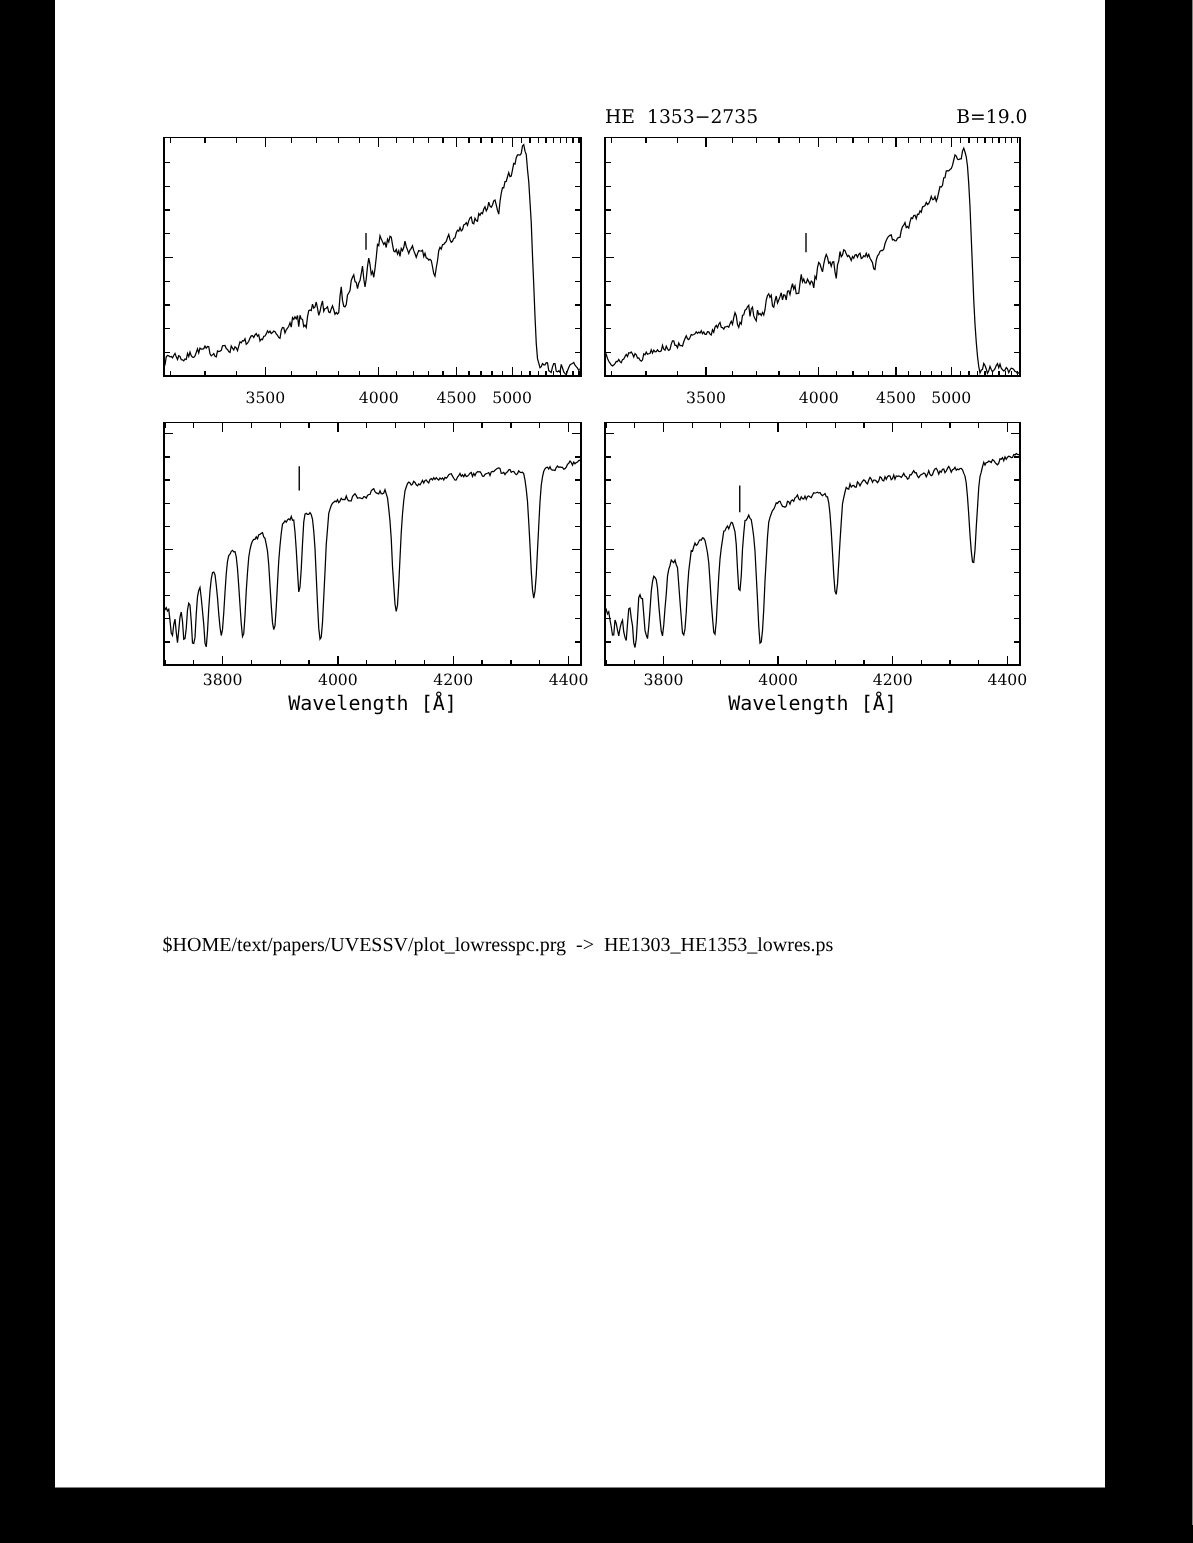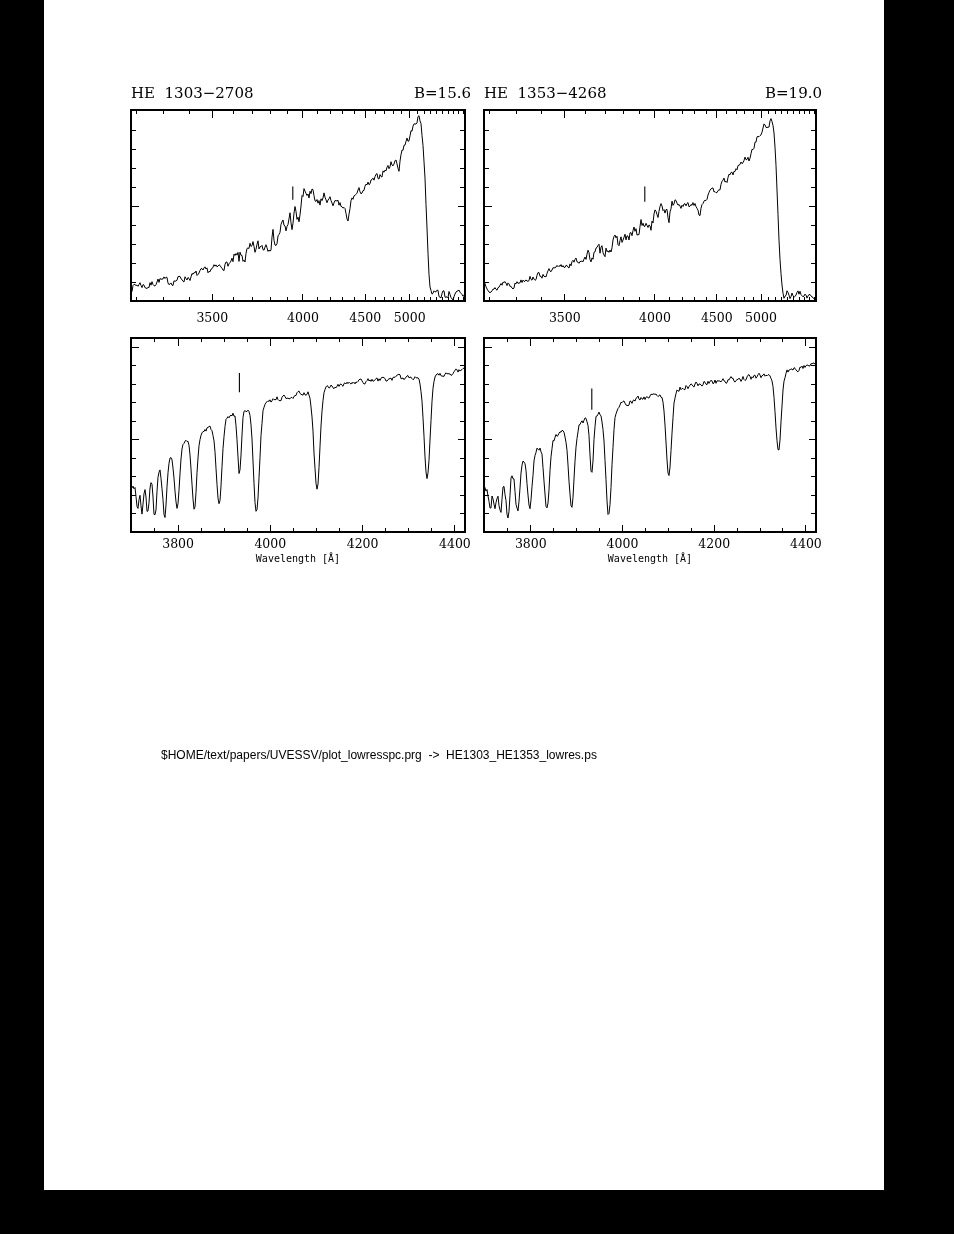--- a/index.html
+++ b/index.html
@@ -4,37 +4,33 @@
 <style>
   html,body{margin:0;padding:0;}
   body{width:954px;height:1234px;background:#000;position:relative;overflow:hidden;
        font-family:"DejaVu Serif", serif;}
   .page{position:absolute;left:44px;top:0;width:840px;height:1190px;background:#ffffff;}
   .figure-svg{position:absolute;left:0;top:0;}
   .ptitle{position:absolute;display:flex;justify-content:space-between;
           font-size:15px;color:#000;white-space:pre;line-height:16px;}
   .ptitle span{white-space:pre;}
   .xlabel{position:absolute;text-align:center;color:#000;
-          font-family:"DejaVu Sans Mono", monospace;font-size:10px;white-space:pre;}
+          font-family:"DejaVu Sans Mono", monospace;font-size:16px;white-space:pre;}
   .footer{position:absolute;left:86px;top:748px;color:#000;
-          font-family:Liberation Sans, sans-serif;font-size:12px;white-space:pre;margin-left:31px;}
+          font-family:Liberation Serif, serif;font-size:16px;white-space:pre;}
   text.ticktext{font-family:"DejaVu Serif", serif;font-size:12.5px;fill:#000;}
 </style>
 </head>
 <body>
 
 <div class="page">
 
-  <div class="ptitle" style="left:87px;top:85px;width:340px;">
-    <span>HE  1303−2708</span>
-    <span>B=15.6</span>
-  </div>
 
   <div class="ptitle" style="left:440px;top:85px;width:338px;">
-    <span>HE  1353−4268</span>
+    <span>HE  1353−2735</span>
     <span>B=19.0</span>
   </div>
 
   <svg id="figure-svg" class="figure-svg" width="840" height="1190" viewBox="0 0 840 1190">
       <rect x="87" y="110" width="334" height="191" fill="none" stroke="#000" stroke-width="1.3" shape-rendering="crispEdges"></rect>
       <line x1="92.25489902559328" y1="301" x2="92.25489902559328" y2="297" stroke="#000" stroke-width="1" shape-rendering="crispEdges"></line>
       <line x1="92.25489902559328" y1="110" x2="92.25489902559328" y2="114" stroke="#000" stroke-width="1" shape-rendering="crispEdges"></line>
       <line x1="119.90017297391145" y1="301" x2="119.90017297391145" y2="297" stroke="#000" stroke-width="1" shape-rendering="crispEdges"></line>
       <line x1="119.90017297391145" y1="110" x2="119.90017297391145" y2="114" stroke="#000" stroke-width="1" shape-rendering="crispEdges"></line>
       <line x1="145.14221389813574" y1="301" x2="145.14221389813574" y2="297" stroke="#000" stroke-width="1" shape-rendering="crispEdges"></line>

